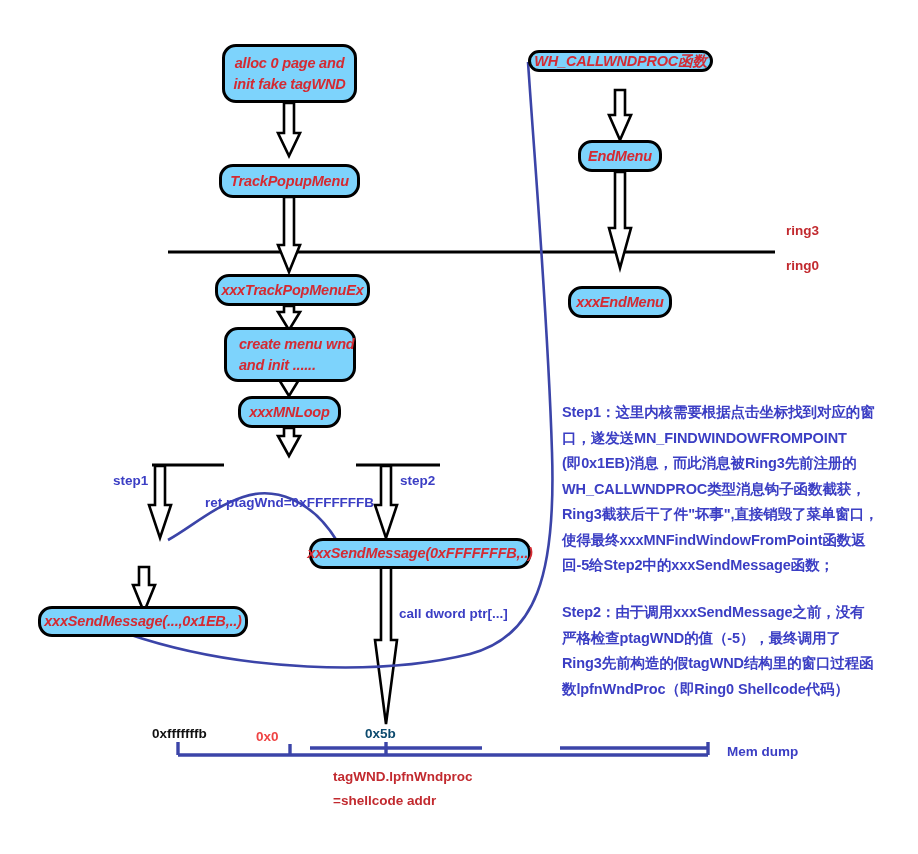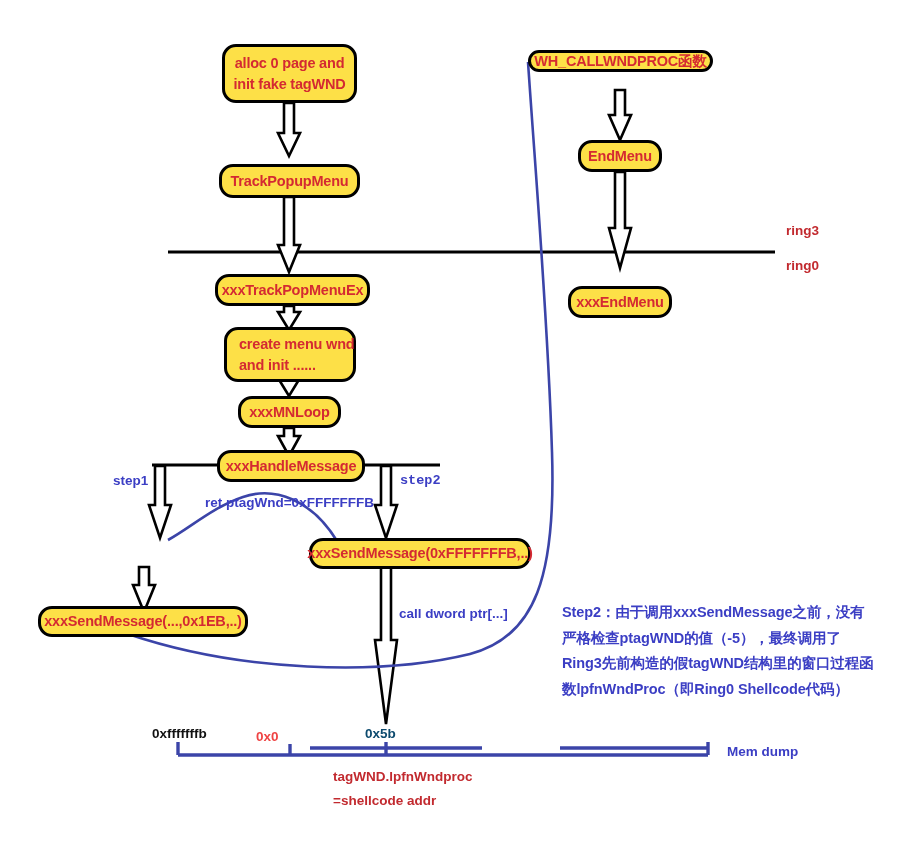--- a/index.html
+++ b/index.html
@@ -1,23 +1,23 @@
 <!DOCTYPE html>
 <html><head>
 <meta charset="utf-8">
 <style>
   html,body{margin:0;padding:0;background:#fff;}
   body{width:918px;height:854px;position:relative;overflow:hidden;
        font-family:"Liberation Sans","DejaVu Sans",sans-serif;}
   #canvas{position:absolute;left:0;top:0;width:918px;height:854px;}
   svg.layer{position:absolute;left:0;top:0;width:918px;height:854px;pointer-events:none;}
-  .node{position:absolute;box-sizing:border-box;background:#fde047;border:3px solid #000;
+  .node{position:absolute;box-sizing:border-box;background:#7dd3fc;border:3px solid #000;
         border-radius:14px;color:#d42a32;font-weight:bold;text-align:center;
         display:flex;align-items:center;justify-content:center;flex-direction:column;
-        line-height:1.42;letter-spacing:-0.2px;}
+        line-height:1.42;letter-spacing:-0.2px;font-style:italic;}
   .node span{display:block;white-space:nowrap;}
   .lbl{position:absolute;font-weight:bold;white-space:nowrap;}
   .lbl.red{color:#c22a2f;}
   .lbl.blue{color:#3b3ec4;}
   .para{position:absolute;color:#3b3ec4;font-weight:bold;font-size:14.5px;
         line-height:25.5px;white-space:pre-line;letter-spacing:-0.1px;}
 </style>
 </head>
 <body>
 
@@ -119,46 +119,50 @@
   </div>
 
   <div class="node" style="left:215px;top:274px;width:155px;height:32px;font-size:14.5px;">
     <span>xxxTrackPopMenuEx</span>
   </div>
 
   <div class="node" style="left:238px;top:396px;width:103px;height:32px;font-size:14.5px;">
     <span>xxxMNLoop</span>
   </div>
 
-  <div class="node" style="left:217px;top:450px;width:148px;height:32px;font-size:14.5px;">
-    <span>xxxHandleMessage</span>
-  </div>
 
 
   <div class="node" style="left:309px;top:538px;width:222px;height:31px;font-size:14.5px;">
     <span>xxxSendMessage(0xFFFFFFFB,..)</span>
   </div>
 
   <div class="node" style="left:38px;top:606px;width:210px;height:31px;font-size:14.5px;">
     <span>xxxSendMessage(...,0x1EB,..)</span>
   </div>
 
   <div class="lbl red" style="left:786px;top:223px;font-size:13.5px;">ring3</div>
   <div class="lbl red" style="left:786px;top:258px;font-size:13.5px;">ring0</div>
 
   <div class="lbl blue" style="left:113px;top:473px;font-size:13.5px;">step1</div>
-  <div class="lbl blue" style="left:400px;top:473px;font-size:13.5px;font-family:Liberation Mono, monospace;">step2</div>
+  <div class="lbl blue" style="left:400px;top:473px;font-size:13.5px;">step2</div>
   <div class="lbl blue" style="left:205px;top:495px;font-size:13.5px;">ret ptagWnd=0xFFFFFFFB</div>
   <div class="lbl blue" style="left:399px;top:606px;font-size:13.5px;">call dword ptr[...]</div>
 
   <div class="lbl" style="left:152px;top:726px;font-size:13.5px;color:#111;">0xfffffffb</div>
   <div class="lbl" style="left:256px;top:729px;font-size:13.5px;color:#ef4444;text-align:right;">0x0</div>
   <div class="lbl" style="left:365px;top:726px;font-size:13.5px;color:#0c4a6e;">0x5b</div>
   <div class="lbl blue" style="left:727px;top:744px;font-size:13.5px;">Mem dump</div>
   <div class="lbl red" style="left:333px;top:769px;font-size:13.5px;">tagWND.lpfnWndproc</div>
   <div class="lbl red" style="left:333px;top:793px;font-size:13.5px;">=shellcode addr</div>
 
+  <div class="para" style="left:562px;top:400px;width:350px;">Step1：这里内核需要根据点击坐标找到对应的窗
+口，遂发送MN_FINDWINDOWFROMPOINT
+(即0x1EB)消息，而此消息被Ring3先前注册的
+WH_CALLWNDPROC类型消息钩子函数截获，
+Ring3截获后干了件"坏事",直接销毁了菜单窗口，
+使得最终xxxMNFindWindowFromPoint函数返
+回-5给Step2中的xxxSendMessage函数；</div>
   <div class="para" style="left:562px;top:600px;width:350px;">Step2：由于调用xxxSendMessage之前，没有
 严格检查ptagWND的值（-5），最终调用了
 Ring3先前构造的假tagWND结构里的窗口过程函
 数lpfnWndProc（即Ring0 Shellcode代码）</div>
 
 </div>
 
 </body></html>

